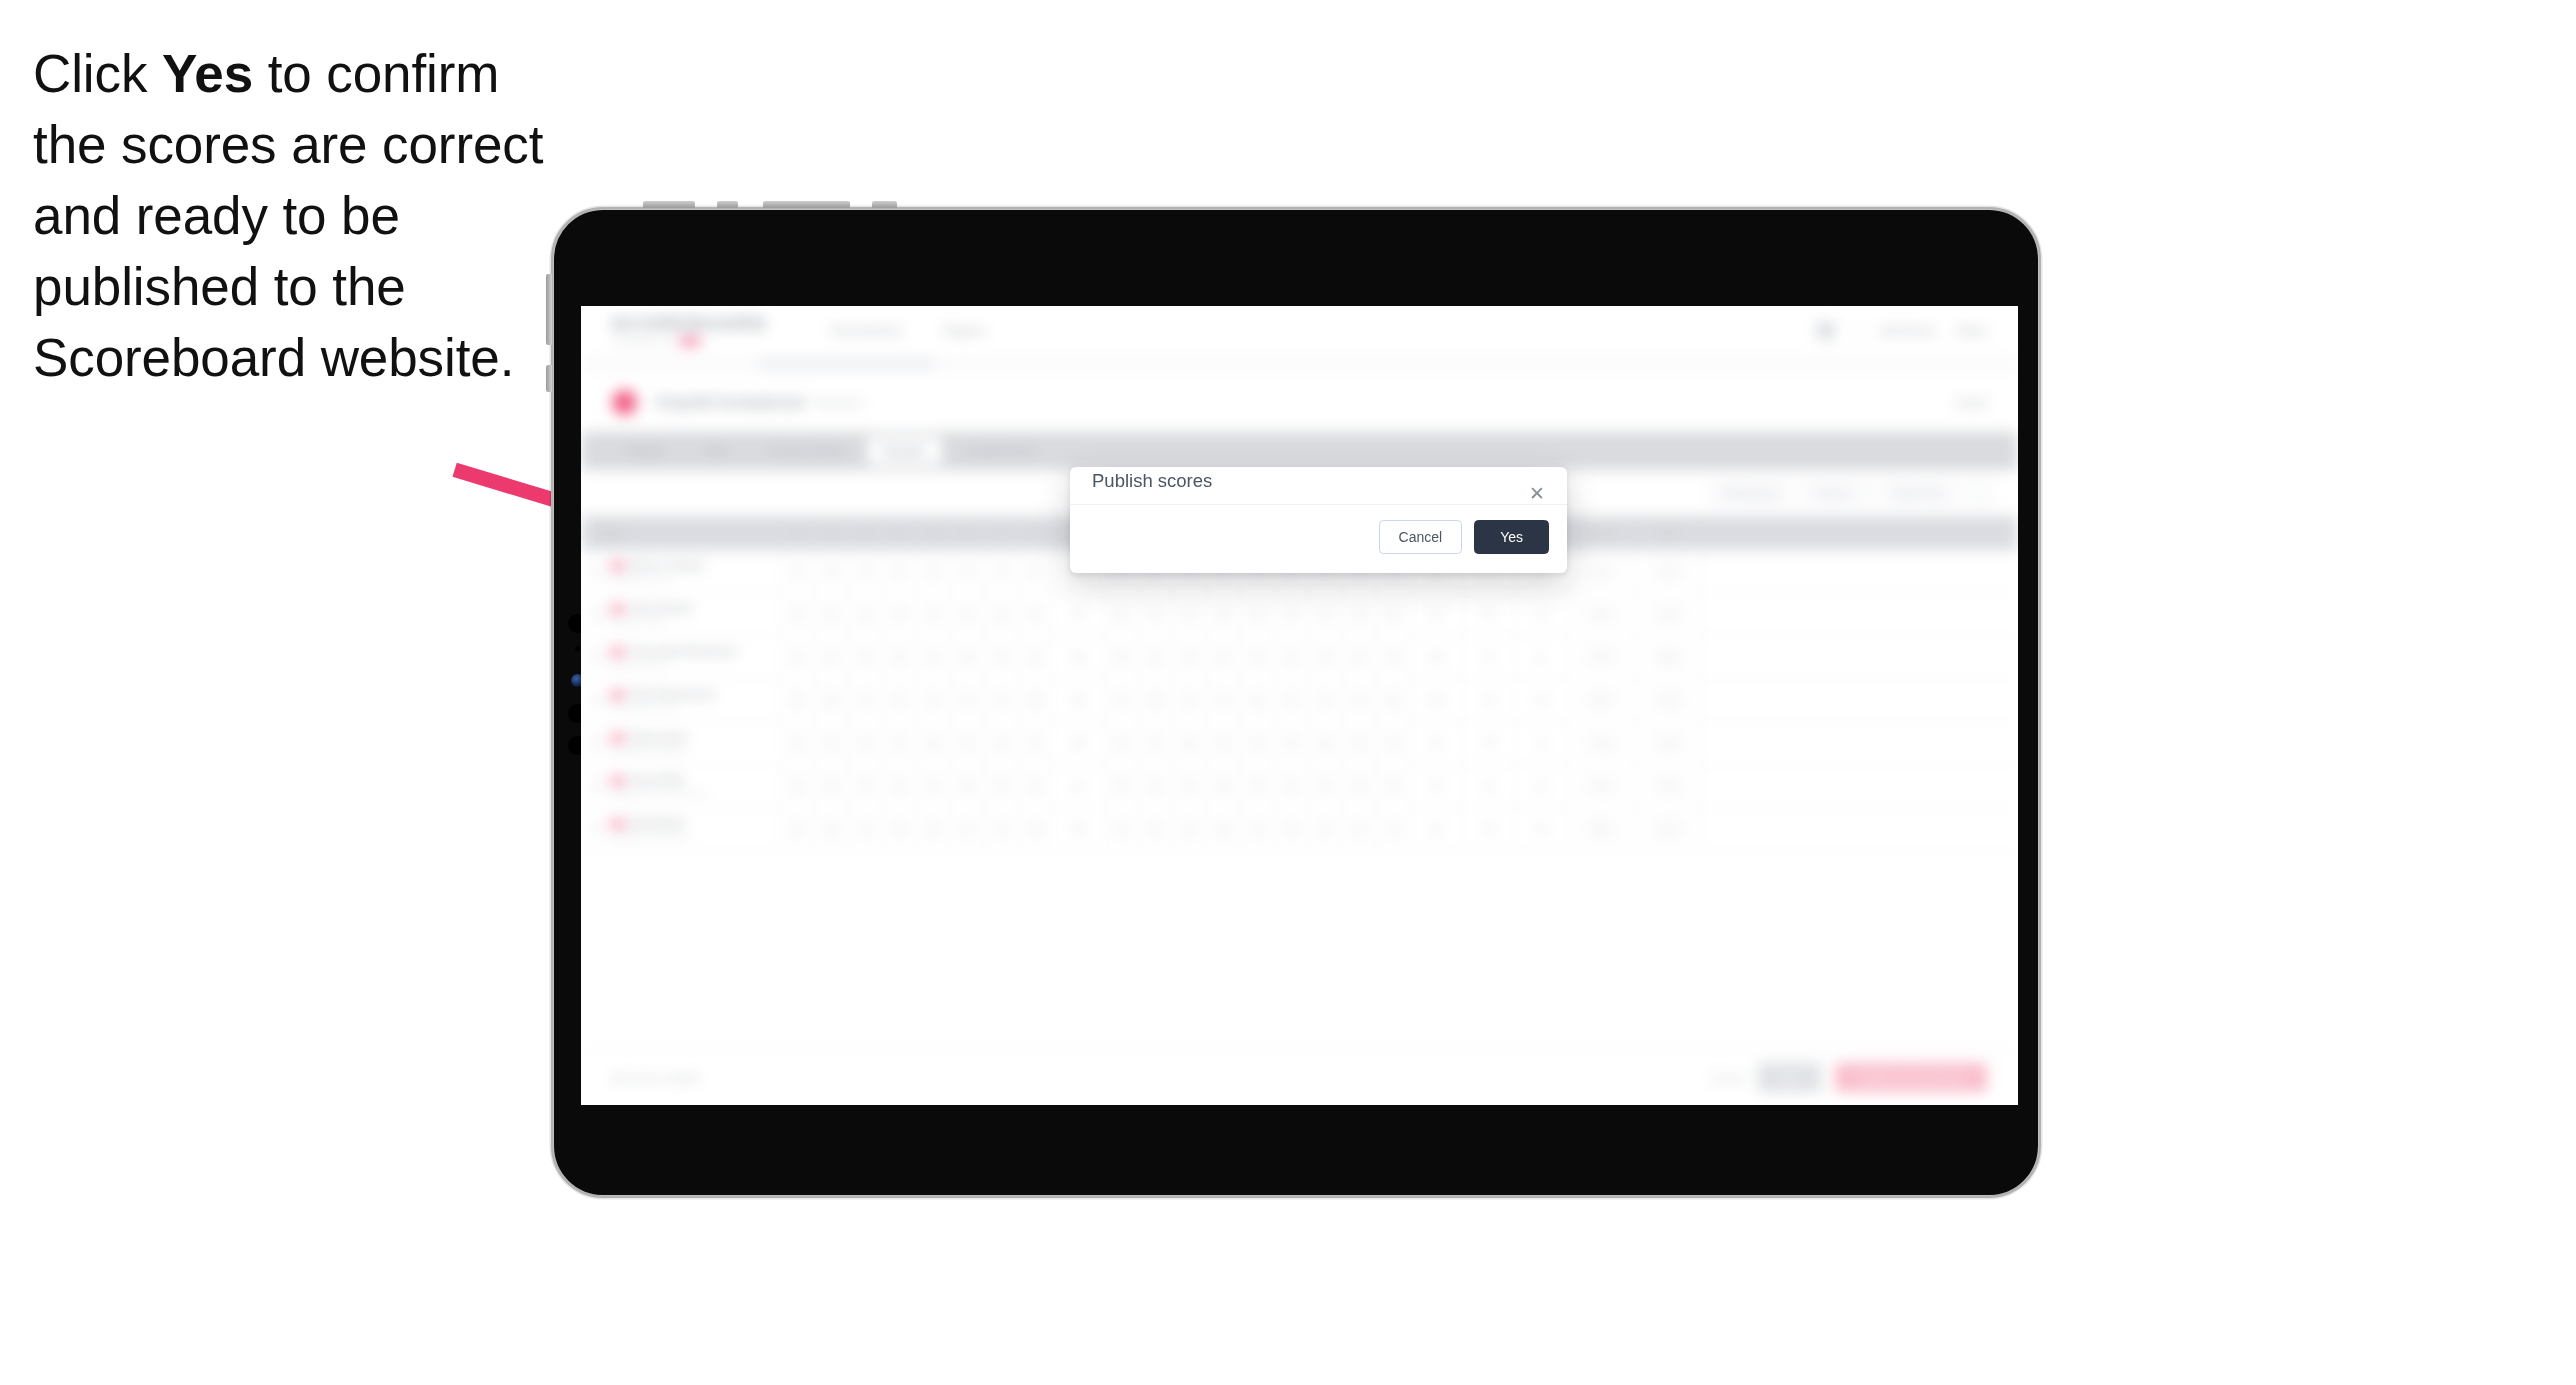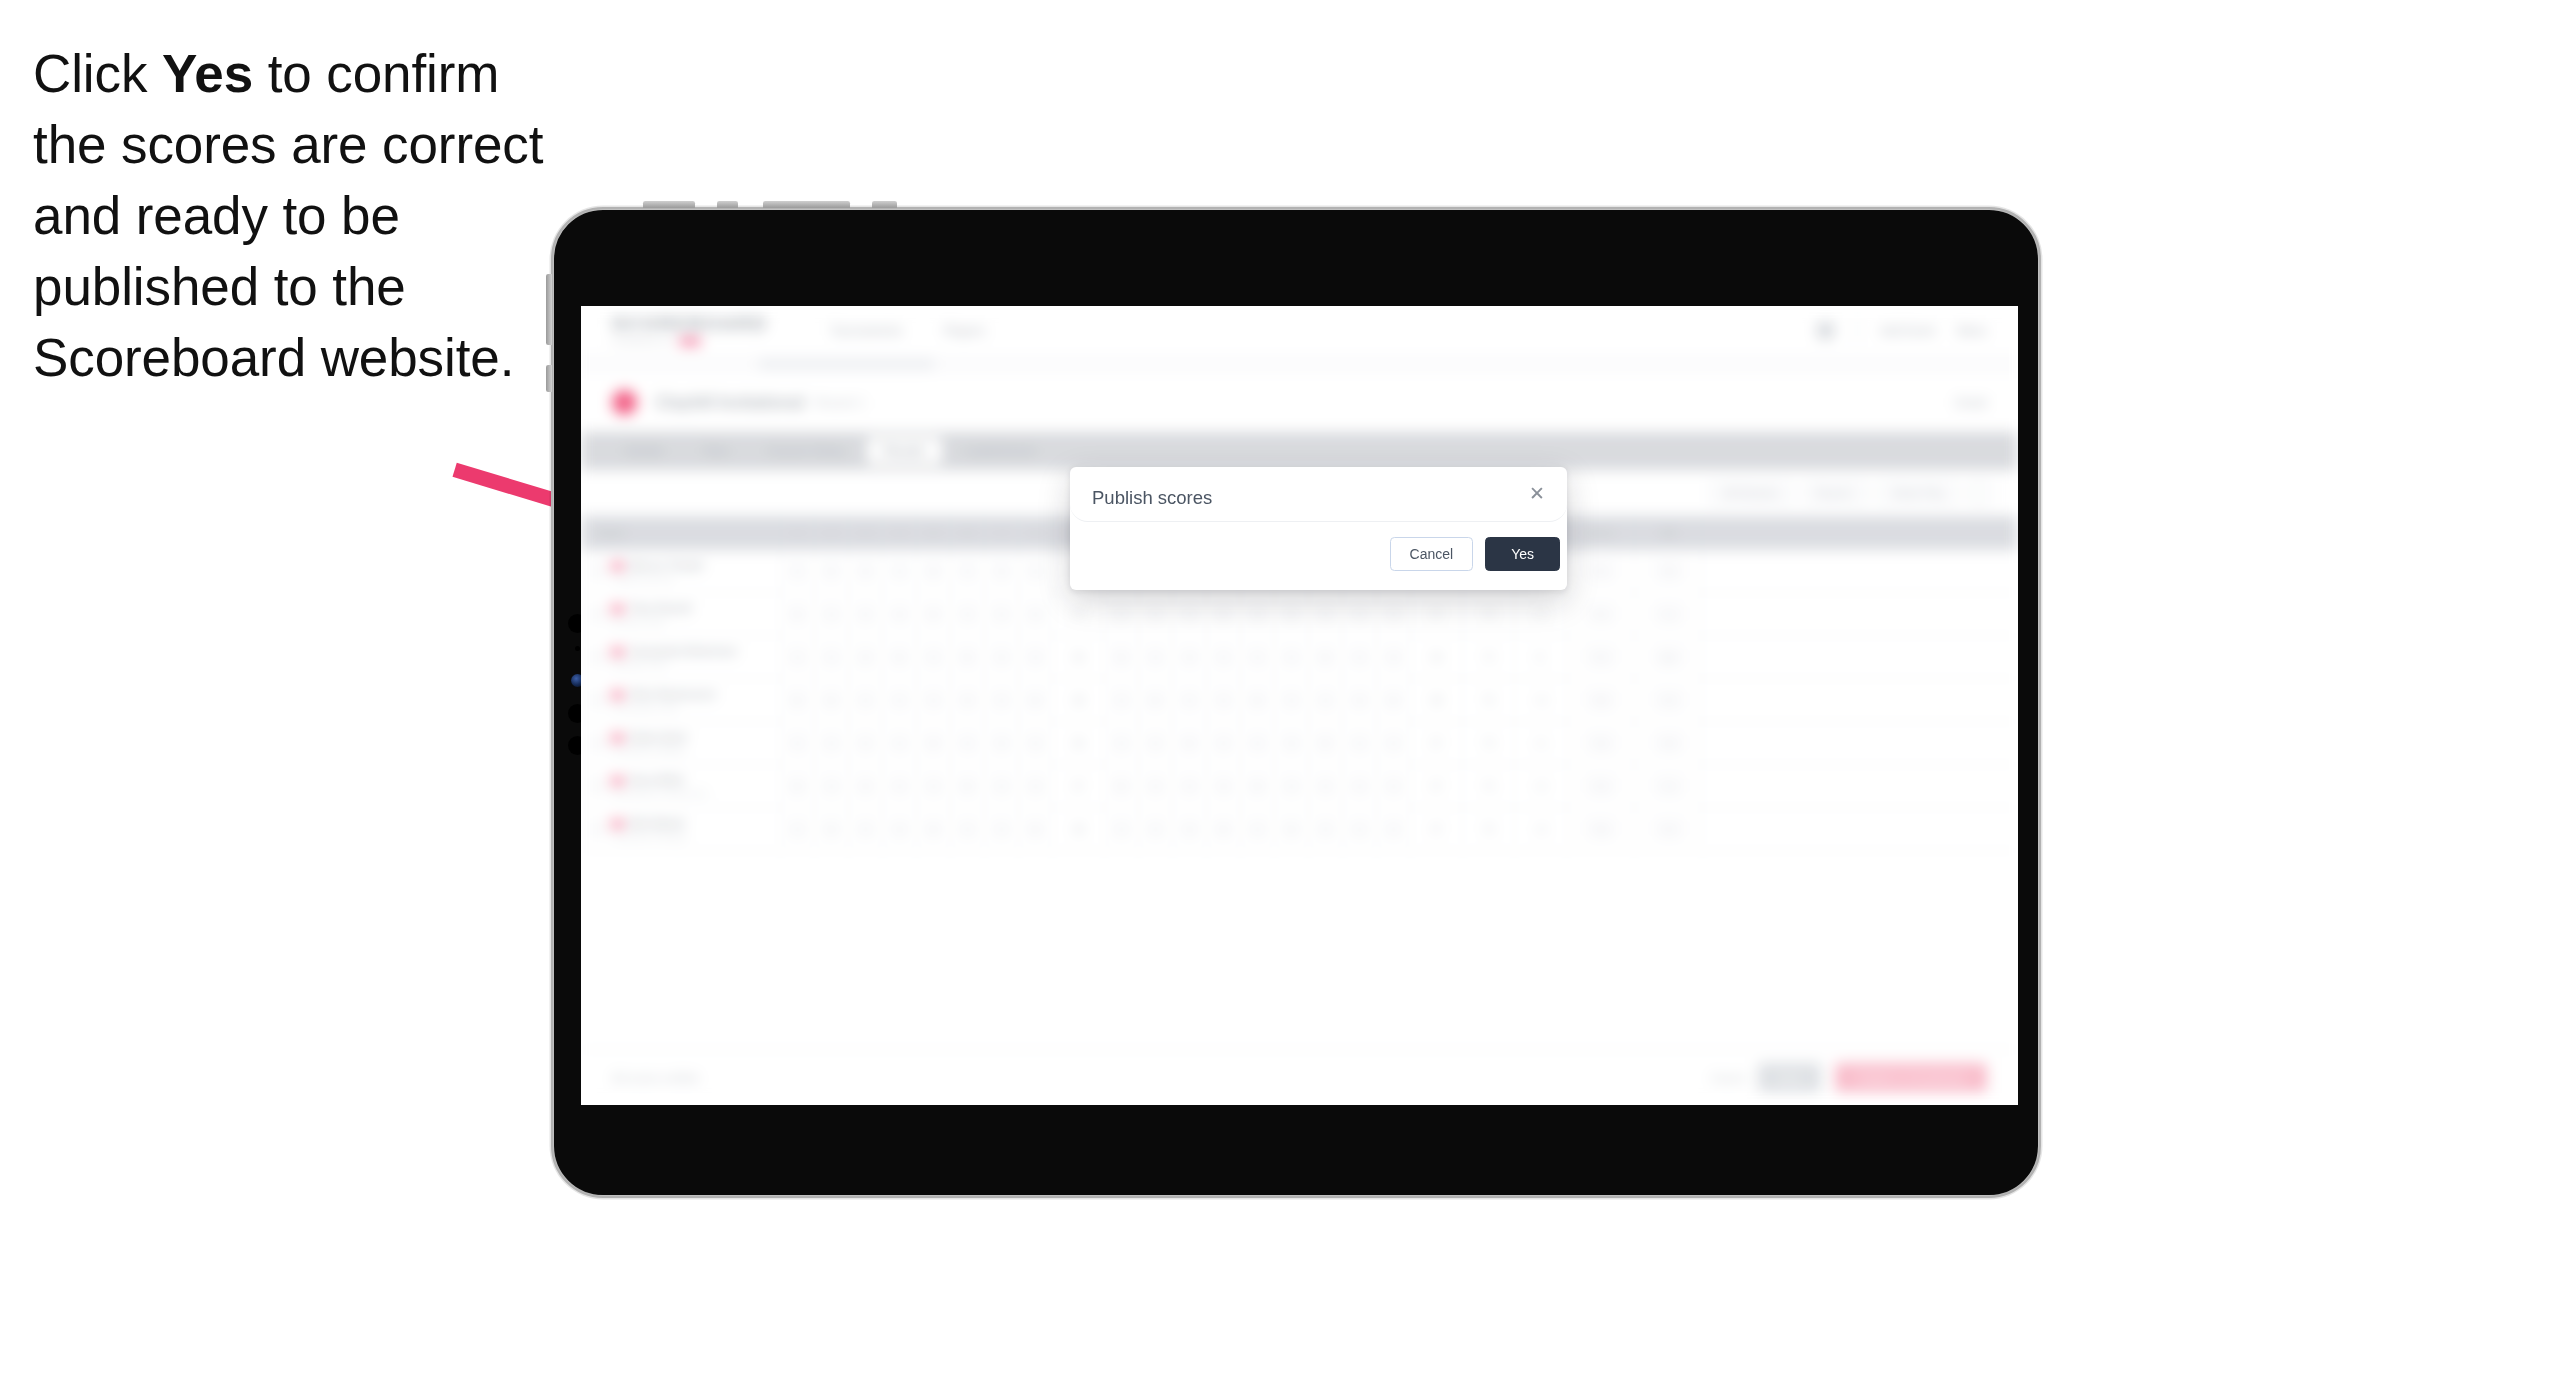--- a/index.html
+++ b/index.html
@@ -402,23 +402,22 @@
     left: 489px;
     top: 161px;
     width: 497px;
     background: #ffffff;
     border-radius: 6px;
     box-shadow: 0 10.4px 33px rgba(20,24,33,0.18), 0 1.5px 6px rgba(20,24,33,0.10);
     padding: 0;
   }
   .modal-head {
     position: relative;
-    padding: 20px 22px 12px 22px;
+    padding: 3px 22px 12px 22px;
     border-bottom: 0.7px solid #eef0f3;
-    border-radius: 18px;
   }
   .modal-title {
     font-size: 18.5px;
     color: #4b5563;
     font-weight: 400;
   }
   .modal-close {
     position: absolute;
     right: 19px;
     top: 16.3px;
@@ -430,21 +429,21 @@
     text-align: center;
     cursor: pointer;
     font-weight: 300;
   }
   .modal-body {
     padding: 18px 22px 4.4px 22px;
     font-size: 14px;
     color: #878d97;
   }
   .modal-foot {
-    padding: 15px 7px 19px 22px;
+    padding: 15px 18px 19px 22px;
     display: flex;
     justify-content: flex-end;
     gap: 12px;
   }
   .btn {
     font-size: 14px;
     padding: 9px 19px;
     border-radius: 4.4px;
     cursor: pointer;
     font-family: "Liberation Sans", sans-serif;

